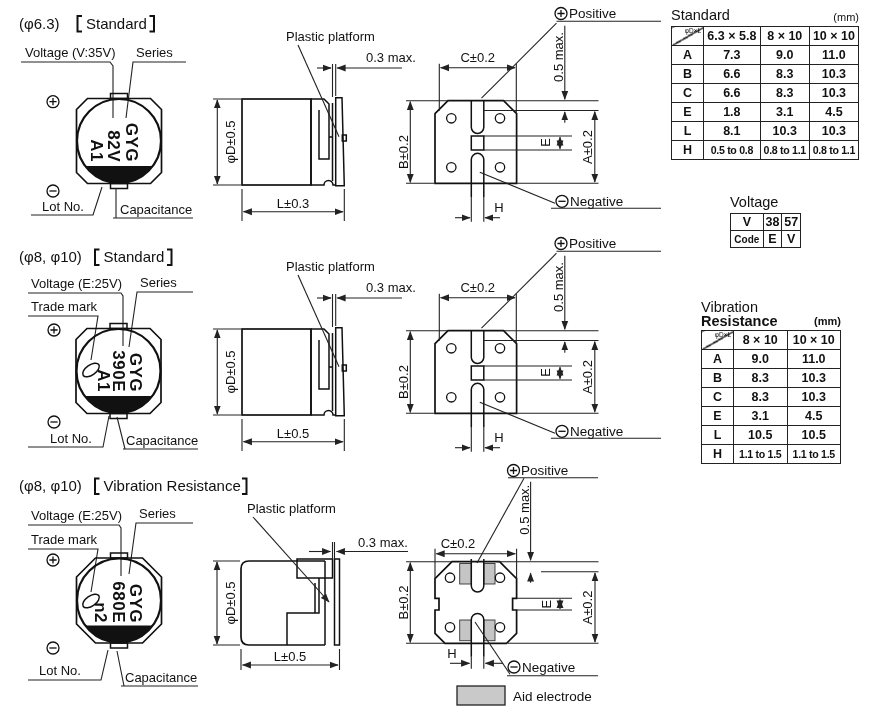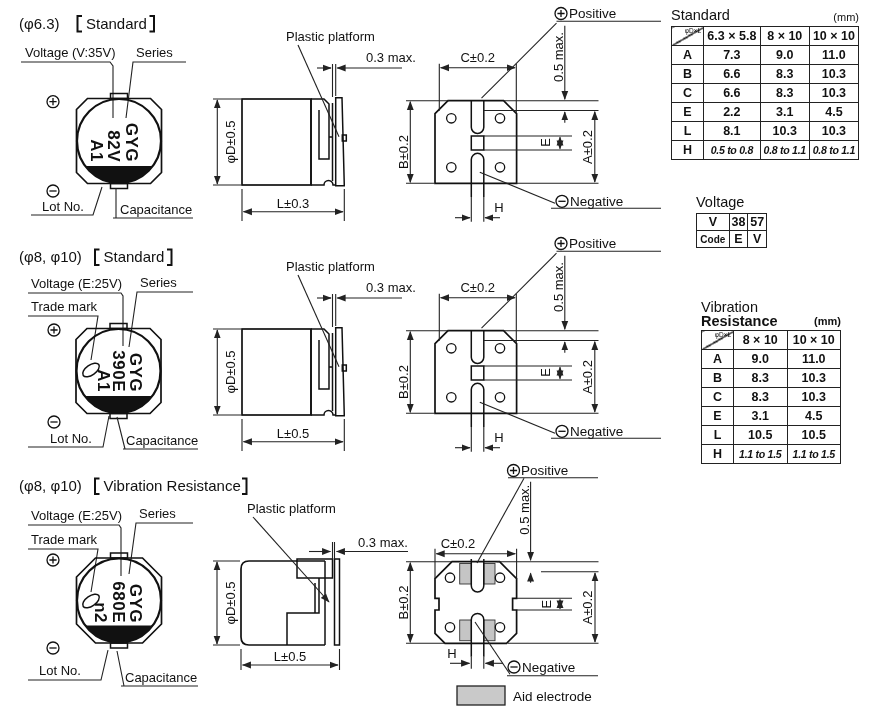--- a/index.html
+++ b/index.html
@@ -20,28 +20,28 @@
   .br{fill:none;stroke:#111;stroke-width:2;}
   .sym{fill:none;stroke:#111;stroke-width:1.3;}
   
   .tblwrap{position:absolute;}
   .tbl-title{font-size:14.5px;display:flex;justify-content:space-between;align-items:flex-end;margin-bottom:3px;}
   .tbl-title .unit{font-size:11px;}
   table{border-collapse:collapse;}
   td,th{border:1.5px solid #222;text-align:center;vertical-align:middle;
         font-size:12.5px;font-weight:bold;padding:0;height:18px;}
   .rowlab{width:31px;}
-  .smallv{font-size:10.6px;letter-spacing:-0.3px;font-style:italic;}
+  .smallv{font-size:10.6px;letter-spacing:-0.3px;}
   .corner{position:relative;
     background:linear-gradient(to bottom right,transparent calc(50% - 0.8px),#222 calc(50% - 0.8px),#222 calc(50% + 0.8px),transparent calc(50% + 0.8px));}
   .corner span{position:absolute;top:0px;right:2px;font-size:6.5px;font-weight:normal;}
   .codecell{font-size:10px;}
   #tbl-standard{left:658px;top:7px;width:188px;}
   #tbl-standard table{width:188px;border-radius:19px;}
-  #tbl-voltage{left:683px;top:194px;width:71px;}
+  #tbl-voltage{left:717px;top:194px;width:71px;}
   #tbl-voltage table{width:71px;}
   #tbl-voltage td{height:16px;}
   #tbl-vibration{left:688px;top:301px;width:140px;}
   #tbl-vibration table{width:140px;}
   #tbl-vibration .tbl-title{display:block;margin-bottom:2px;line-height:13.5px;}
   #tbl-vibration .l2{display:flex;justify-content:space-between;align-items:flex-start;font-weight:bold;}
 </style>
 </head>
 <body>
 
@@ -354,21 +354,21 @@
       <td>10.3</td>
     </tr>
     <tr>
       <td class="rowlab">C</td>
       <td>6.6</td>
       <td>8.3</td>
       <td>10.3</td>
     </tr>
     <tr>
       <td class="rowlab">E</td>
-      <td>2.2</td>
+      <td>1.8</td>
       <td>3.1</td>
       <td>4.5</td>
     </tr>
     <tr>
       <td class="rowlab">L</td>
       <td>8.1</td>
       <td>10.3</td>
       <td>10.3</td>
     </tr>
     <tr>

